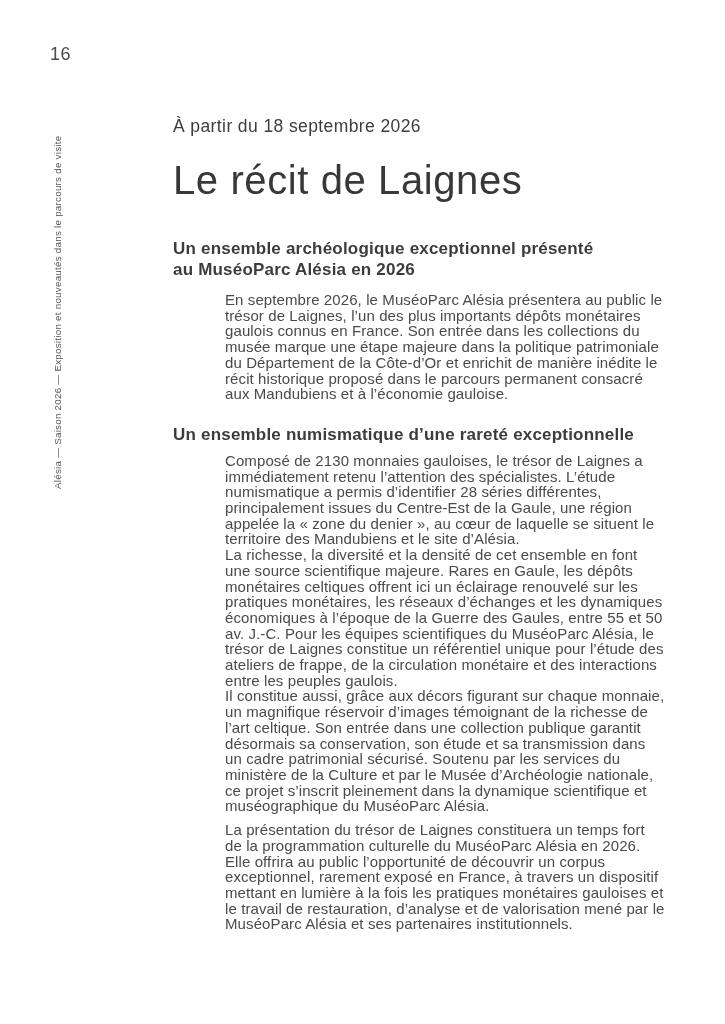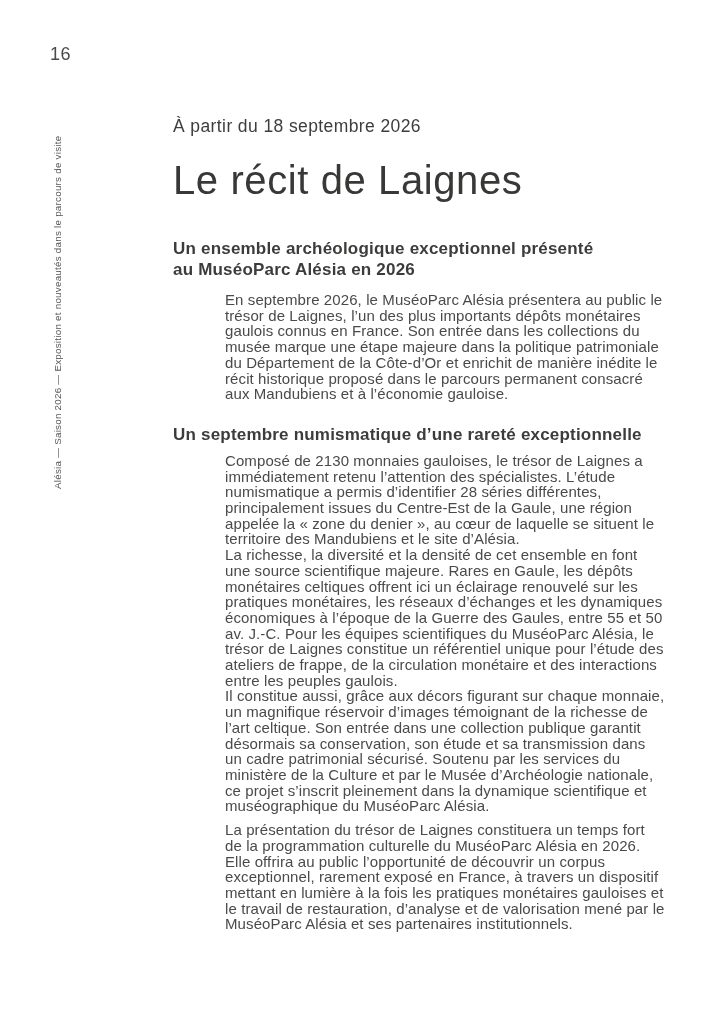--- a/index.html
+++ b/index.html
@@ -96,21 +96,21 @@
 
     <h1 class="title">Le récit de Laignes</h1>
 
     <section class="sec-1">
       <h2 class="section-heading">Un ensemble archéologique exceptionnel présenté
 au MuséoParc Alésia en 2026</h2>
       <p class="section-body">En septembre 2026, le MuséoParc Alésia présentera au public le trésor de Laignes, l’un des plus importants dépôts monétaires gaulois connus en France. Son entrée dans les collections du musée marque une étape majeure dans la politique patrimoniale du Département de la Côte-d’Or et enrichit de manière inédite le récit historique proposé dans le parcours permanent consacré aux Mandubiens et à l’économie gauloise.</p>
     </section>
 
     <section class="sec-2">
-      <h2 class="section-heading">Un septembre numismatique d’une rareté exceptionnelle</h2>
+      <h2 class="section-heading">Un ensemble numismatique d’une rareté exceptionnelle</h2>
       <p class="section-body">Composé de 2130 monnaies gauloises, le trésor de Laignes a immédiatement retenu l’attention des spécialistes. L’étude numismatique a permis d’identifier 28 séries différentes, principalement issues du Centre-Est de la Gaule, une région appelée la « zone du denier », au cœur de laquelle se situent le territoire des Mandubiens et le site d’Alésia.
 La richesse, la diversité et la densité de cet ensemble en font une source scientifique majeure. Rares en Gaule, les dépôts monétaires celtiques offrent ici un éclairage renouvelé sur les pratiques monétaires, les réseaux d’échanges et les dynamiques économiques à l’époque de la Guerre des Gaules, entre 55 et 50 av. J.-C. Pour les équipes scientifiques du MuséoParc Alésia, le trésor de Laignes constitue un référentiel unique pour l’étude des ateliers de frappe, de la circulation monétaire et des interactions entre les peuples gaulois.
 Il constitue aussi, grâce aux décors figurant sur chaque monnaie, un magnifique réservoir d’images témoignant de la richesse de l’art celtique. Son entrée dans une collection publique garantit désormais sa conservation, son étude et sa transmission dans un cadre patrimonial sécurisé. Soutenu par les services du ministère de la Culture et par le Musée d’Archéologie nationale, ce projet s’inscrit pleinement dans la dynamique scientifique et muséographique du MuséoParc Alésia.</p>
     </section>
 
     <section class="sec-3">
       <p class="section-body">La présentation du trésor de Laignes constituera un temps fort de la programmation culturelle du MuséoParc Alésia en 2026. Elle offrira au public l’opportunité de découvrir un corpus exceptionnel, rarement exposé en France, à travers un dispositif mettant en lumière à la fois les pratiques monétaires gauloises et le travail de restauration, d’analyse et de valorisation mené par le MuséoParc Alésia et ses partenaires institutionnels.</p>
     </section>
 
   </main>

